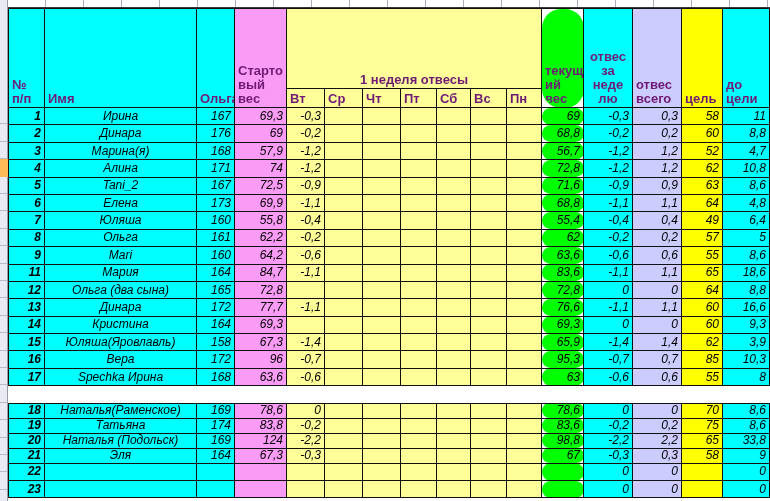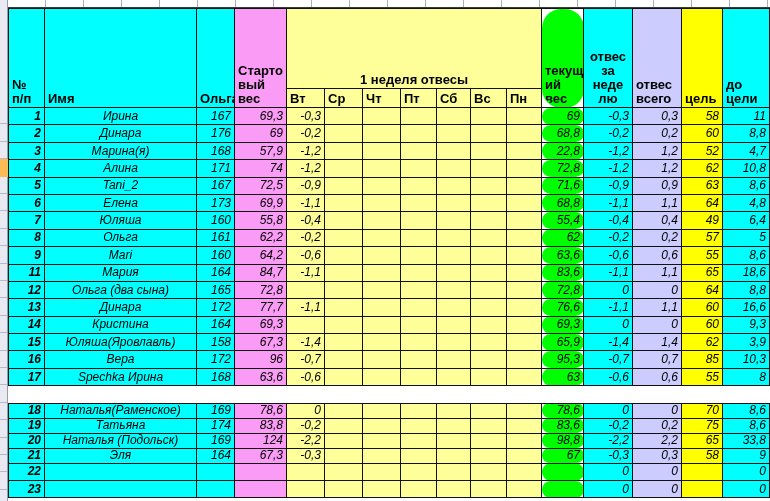--- a/index.html
+++ b/index.html
@@ -28,21 +28,21 @@
   table.grid {
     position:absolute; left:8px; top:8px;
     border-collapse:collapse; table-layout:fixed; width:762px;
     font-family:"Liberation Sans","DejaVu Sans",sans-serif;
   }
   .grid th, .grid td {
     border:1px solid #111; overflow:hidden; box-sizing:border-box;
     padding:0 3px; line-height:1.08;
   }
   .grid th {
-    font-size:13px; font-weight:bold; font-style:normal; color:#000000;
+    font-size:13px; font-weight:bold; font-style:normal; color:#701a75;
     vertical-align:bottom; text-align:left; white-space:pre-line; padding-bottom:1px;
   }
   .grid th.center {text-align:center;}
   .grid td {font-size:12px; font-style:italic; color:#000; vertical-align:middle;}
   .grid tbody tr {height:17.4px;}
   .grid tbody tr.tall {height:15px;}
   .grid tr.hdr-main {height:80px;}
   .grid tr.hdr-days {height:19px;}
   .num  {text-align:right; font-weight:bold;}
   .val  {text-align:right;}
@@ -160,21 +160,21 @@
       <td class="c-cyan name">Марина(я)</td>
       <td class="c-cyan val">168</td>
       <td class="c-pink val">57,9</td>
       <td class="c-day val">-1,2</td>
       <td class="c-day val"></td>
       <td class="c-day val"></td>
       <td class="c-day val"></td>
       <td class="c-day val"></td>
       <td class="c-day val"></td>
       <td class="c-day val"></td>
-      <td class="c-green val">22,8</td>
+      <td class="c-green val">56,7</td>
       <td class="c-cyan val">-1,2</td>
       <td class="c-lav val">1,2</td>
       <td class="c-goal val">52</td>
       <td class="c-cyan val">4,7</td>
     </tr>
         <tr>
       <td class="c-cyan num">4</td>
       <td class="c-cyan name">Алина</td>
       <td class="c-cyan val">171</td>
       <td class="c-pink val">74</td>

